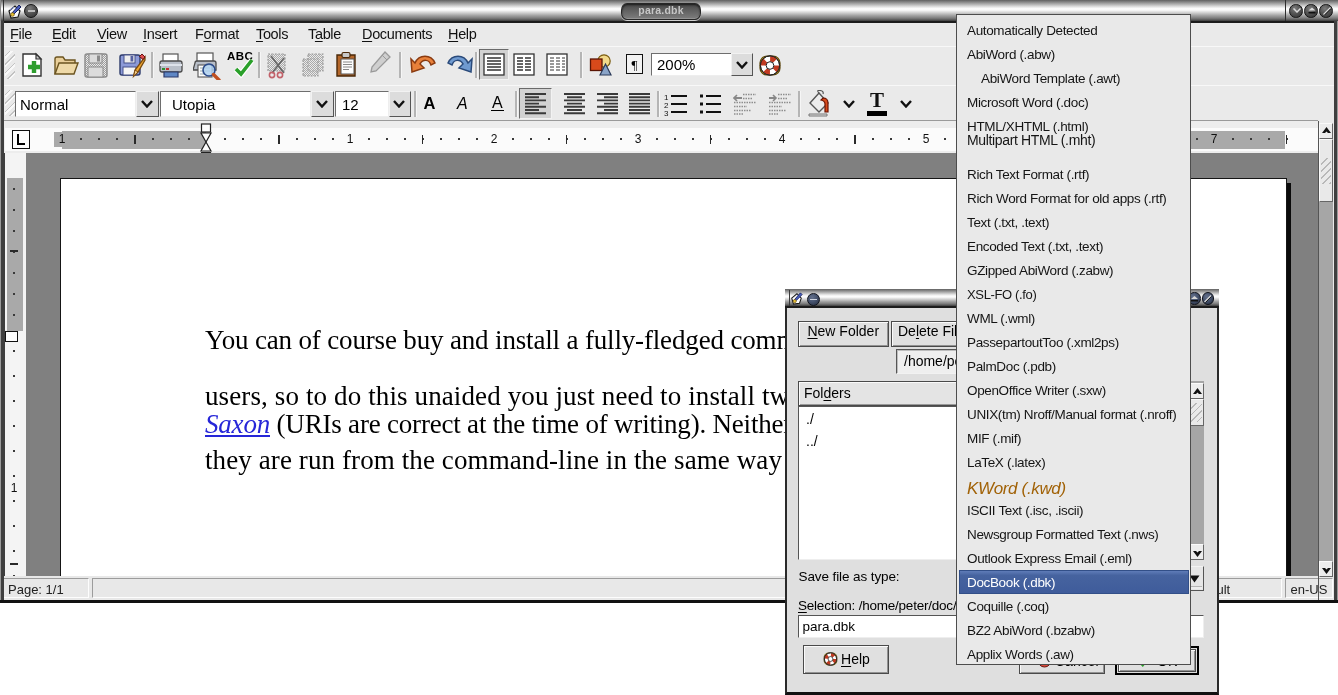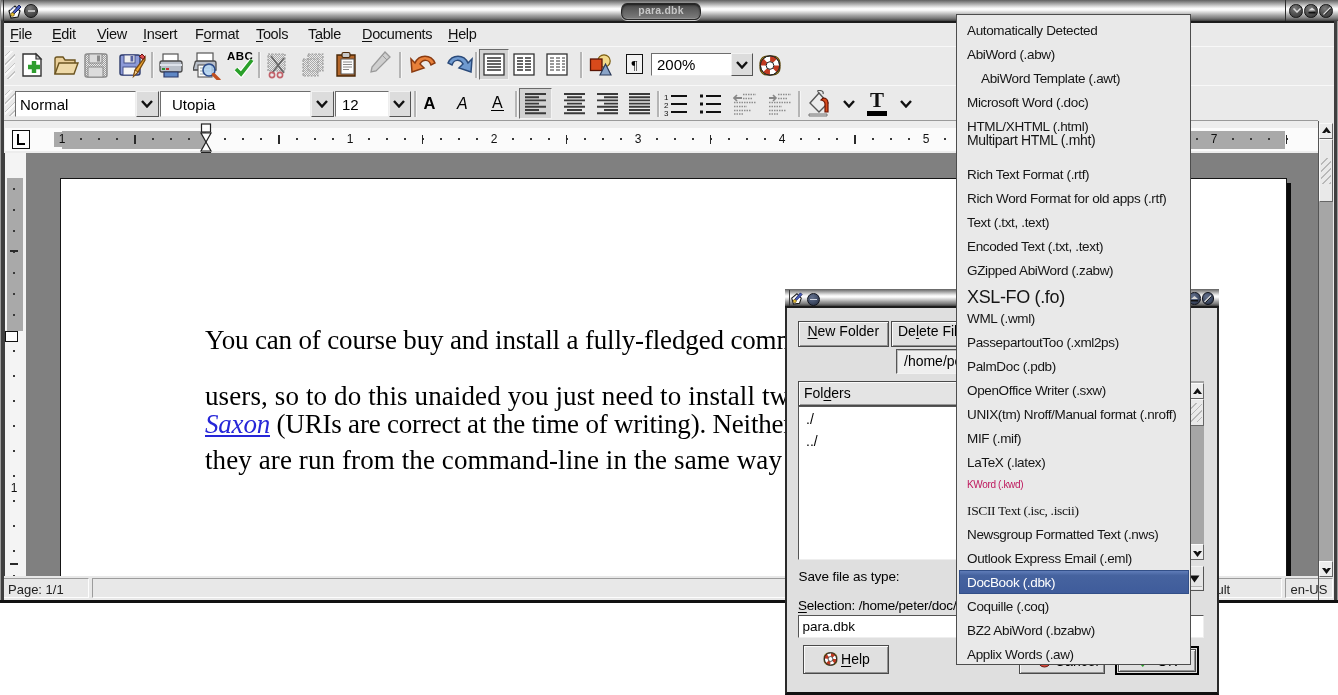--- a/index.html
+++ b/index.html
@@ -433,30 +433,30 @@
 <div class="a" style="left:10px;top:31.5px;font-size:13.5px;letter-spacing:-0.35px;color:#151515;white-space:nowrap;">AbiWord (.abw)</div>
 <div class="a" style="left:24px;top:55.5px;font-size:13.5px;letter-spacing:-0.35px;color:#151515;white-space:nowrap;">AbiWord Template (.awt)</div>
 <div class="a" style="left:10px;top:79.5px;font-size:13.5px;letter-spacing:-0.35px;color:#151515;white-space:nowrap;">Microsoft Word (.doc)</div>
 <div class="a" style="left:10px;top:103.5px;font-size:13.5px;letter-spacing:-0.35px;color:#151515;white-space:nowrap;">HTML/XHTML (.html)</div>
 <div class="a" style="left:10px;top:117px;font-size:14px;letter-spacing:-0.35px;color:#151515;white-space:nowrap;text-align:center;">Multipart HTML (.mht)</div>
 <div class="a" style="left:10px;top:151.5px;font-size:13.5px;letter-spacing:-0.35px;color:#151515;white-space:nowrap;">Rich Text Format (.rtf)</div>
 <div class="a" style="left:10px;top:175.5px;font-size:13.5px;letter-spacing:-0.35px;color:#151515;white-space:nowrap;">Rich Word Format for old apps (.rtf)</div>
 <div class="a" style="left:10px;top:199.5px;font-size:13.5px;letter-spacing:-0.35px;color:#151515;white-space:nowrap;">Text (.txt, .text)</div>
 <div class="a" style="left:10px;top:223.5px;font-size:13.5px;letter-spacing:-0.35px;color:#151515;white-space:nowrap;">Encoded Text (.txt, .text)</div>
 <div class="a" style="left:10px;top:247.5px;font-size:13.5px;letter-spacing:-0.35px;color:#151515;white-space:nowrap;">GZipped AbiWord (.zabw)</div>
-<div class="a" style="left:10px;top:271.5px;font-size:18px;letter-spacing:-0.35px;color:#151515;white-space:nowrap;">XSL-FO (.fo)</div>
+<div class="a" style="left:10px;top:271.5px;font-size:13px;letter-spacing:-0.35px;color:#151515;white-space:nowrap;">XSL-FO (.fo)</div>
 <div class="a" style="left:10px;top:295.5px;font-size:13.5px;letter-spacing:-0.35px;color:#151515;white-space:nowrap;">WML (.wml)</div>
 <div class="a" style="left:10px;top:319.5px;font-size:13.5px;letter-spacing:-0.35px;color:#151515;white-space:nowrap;">PassepartoutToo (.xml2ps)</div>
 <div class="a" style="left:10px;top:343.5px;font-size:13.5px;letter-spacing:-0.35px;color:#151515;white-space:nowrap;">PalmDoc (.pdb)</div>
 <div class="a" style="left:10px;top:367.5px;font-size:13.5px;letter-spacing:-0.35px;color:#151515;white-space:nowrap;">OpenOffice Writer (.sxw)</div>
 <div class="a" style="left:10px;top:391.5px;font-size:13.5px;letter-spacing:-0.35px;color:#151515;white-space:nowrap;">UNIX(tm) Nroff/Manual format (.nroff)</div>
 <div class="a" style="left:10px;top:415.5px;font-size:13.5px;letter-spacing:-0.35px;color:#151515;white-space:nowrap;">MIF (.mif)</div>
 <div class="a" style="left:10px;top:439.5px;font-size:13.5px;letter-spacing:-0.35px;color:#151515;white-space:nowrap;">LaTeX (.latex)</div>
-<div class="a" style="left:10px;top:463.5px;font-size:10px;letter-spacing:-0.35px;color:#be185d;white-space:nowrap;">KWord (.kwd)</div>
-<div class="a" style="left:10px;top:487.5px;font-size:13.5px;letter-spacing:-0.35px;color:#151515;white-space:nowrap;font-family:Liberation Serif, serif;">ISCII Text (.isc, .iscii)</div>
+<div class="a" style="left:10px;top:463.5px;font-size:17px;letter-spacing:-0.35px;color:#a16207;white-space:nowrap;font-style:italic;">KWord (.kwd)</div>
+<div class="a" style="left:10px;top:487.5px;font-size:13.5px;letter-spacing:-0.35px;color:#151515;white-space:nowrap;">ISCII Text (.isc, .iscii)</div>
 <div class="a" style="left:10px;top:511.5px;font-size:13.5px;letter-spacing:-0.35px;color:#151515;white-space:nowrap;">Newsgroup Formatted Text (.nws)</div>
 <div class="a" style="left:10px;top:535.5px;font-size:13.5px;letter-spacing:-0.35px;color:#151515;white-space:nowrap;">Outlook Express Email (.eml)</div>
 <div class="a" style="left:1.5px;top:554.5px;width:230.5px;height:24.5px;background:linear-gradient(180deg,#5f7cb8 0,#46639f 20%,#3f5c9b 100%);border:1px solid #324f88;box-sizing:border-box;"></div>
 <div class="a" style="left:10px;top:559.5px;font-size:13.5px;letter-spacing:-0.35px;color:#fff;white-space:nowrap;">DocBook (.dbk)</div>
 <div class="a" style="left:10px;top:583.5px;font-size:13.5px;letter-spacing:-0.35px;color:#151515;white-space:nowrap;">Coquille (.coq)</div>
 <div class="a" style="left:10px;top:607.5px;font-size:13.5px;letter-spacing:-0.35px;color:#151515;white-space:nowrap;">BZ2 AbiWord (.bzabw)</div>
 <div class="a" style="left:10px;top:631.5px;font-size:13.5px;letter-spacing:-0.35px;color:#151515;white-space:nowrap;">Applix Words (.aw)</div>
 </div>
 
 </body></html>

